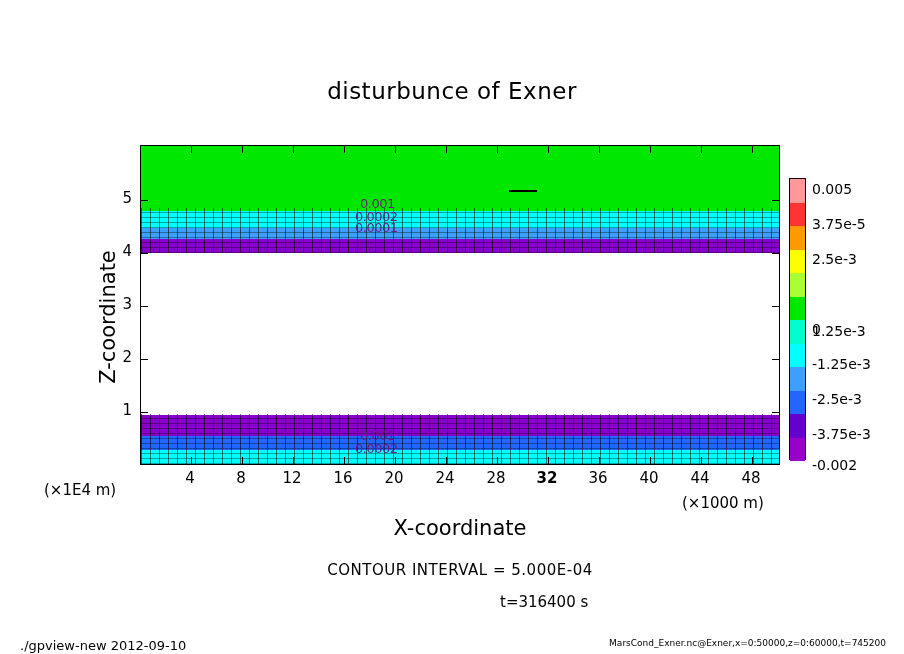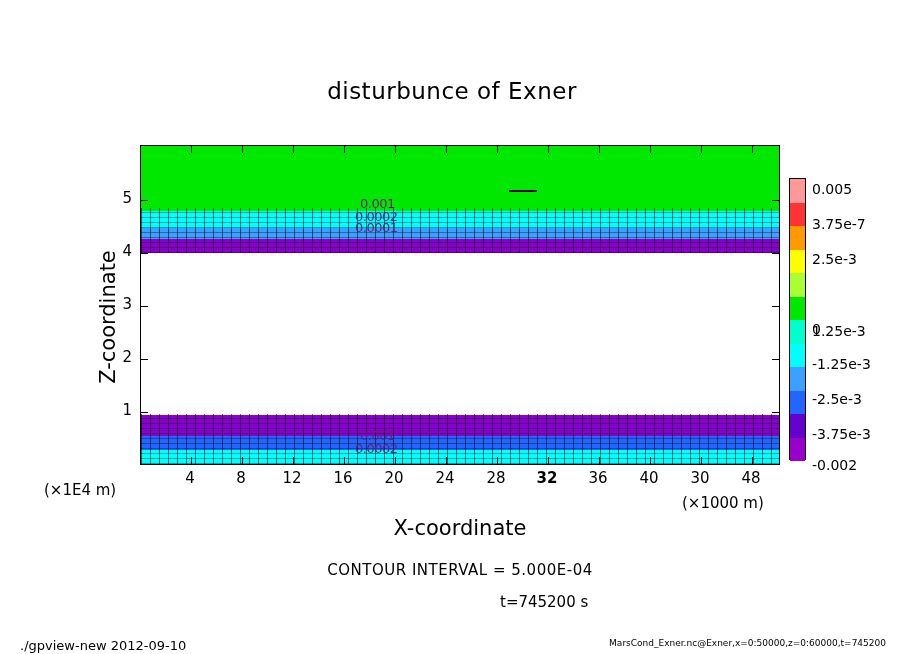--- a/index.html
+++ b/index.html
@@ -204,55 +204,55 @@
 <div class="xtick-label" style="left:190px;">4</div>
 <div class="xtick-label" style="left:241px;">8</div>
 <div class="xtick-label" style="left:292px;">12</div>
 <div class="xtick-label" style="left:343px;">16</div>
 <div class="xtick-label" style="left:394px;">20</div>
 <div class="xtick-label" style="left:445px;">24</div>
 <div class="xtick-label" style="left:496px;">28</div>
 <div class="xtick-label" style="left:547px;font-weight:bold;">32</div>
 <div class="xtick-label" style="left:598px;">36</div>
 <div class="xtick-label" style="left:649px;">40</div>
-<div class="xtick-label" style="left:700px;">30</div>
+<div class="xtick-label" style="left:700px;">44</div>
 <div class="xtick-label" style="left:751px;">48</div>
 
 <div class="ytick-label" style="top:411px;">1</div>
 <div class="ytick-label" style="top:358px;">2</div>
 <div class="ytick-label" style="top:305px;">3</div>
 <div class="ytick-label" style="top:252px;">4</div>
 <div class="ytick-label" style="top:199px;">5</div>
 
 <div class="abs" id="ylabel">Z-coordinate</div>
 <div class="abs" id="xlabel">X-coordinate</div>
 <div class="abs" id="xunit-left">(×1E4 m)</div>
 <div class="abs" id="xunit-right">(×1000 m)</div>
 
 <div class="abs" id="contour-interval">CONTOUR INTERVAL = 5.000E-04</div>
-<div class="abs" id="time-label">t=745200 s</div>
+<div class="abs" id="time-label">t=316400 s</div>
 <div class="abs" id="footer-left">./gpview-new   2012-09-10</div>
 <div class="abs" id="footer-right">MarsCond_Exner.nc@Exner,x=0:50000,z=0:60000,t=745200</div>
 
 <div class="abs" id="colorbar">
   <div class="cb-cell" style="height:23.5px; background:#ff9999;"></div>
   <div class="cb-cell" style="height:23.5px; background:#ff3333;"></div>
   <div class="cb-cell" style="height:23.5px; background:#ff9900;"></div>
   <div class="cb-cell" style="height:23.5px; background:#ffff00;"></div>
   <div class="cb-cell" style="height:23.5px; background:#aaff33;"></div>
   <div class="cb-cell" style="height:23.5px; background:#00e800;"></div>
   <div class="cb-cell" style="height:23.5px; background:#00ffcc;"></div>
   <div class="cb-cell" style="height:23.5px; background:#00ffff;"></div>
   <div class="cb-cell" style="height:23.5px; background:#3ba0ff;"></div>
   <div class="cb-cell" style="height:23.5px; background:#2266ff;"></div>
   <div class="cb-cell" style="height:23.5px; background:#6600cc;"></div>
   <div class="cb-cell" style="height:23.5px; background:#9900cc;"></div>
 </div>
 
 <div class="cb-label" style="top:190px;">0.005</div>
-<div class="cb-label" style="top:225px;">3.75e-7</div>
+<div class="cb-label" style="top:225px;">3.75e-5</div>
 <div class="cb-label" style="top:260px;">2.5e-3</div>
 <div class="cb-label" style="top:295px;margin-top:28px;">1.25e-3</div>
 <div class="cb-label" style="top:330px;">0</div>
 <div class="cb-label" style="top:365px;">-1.25e-3</div>
 <div class="cb-label" style="top:400px;">-2.5e-3</div>
 <div class="cb-label" style="top:435px;">-3.75e-3</div>
 <div class="cb-label" style="top:466px;">-0.002</div>
 
 </body></html>

